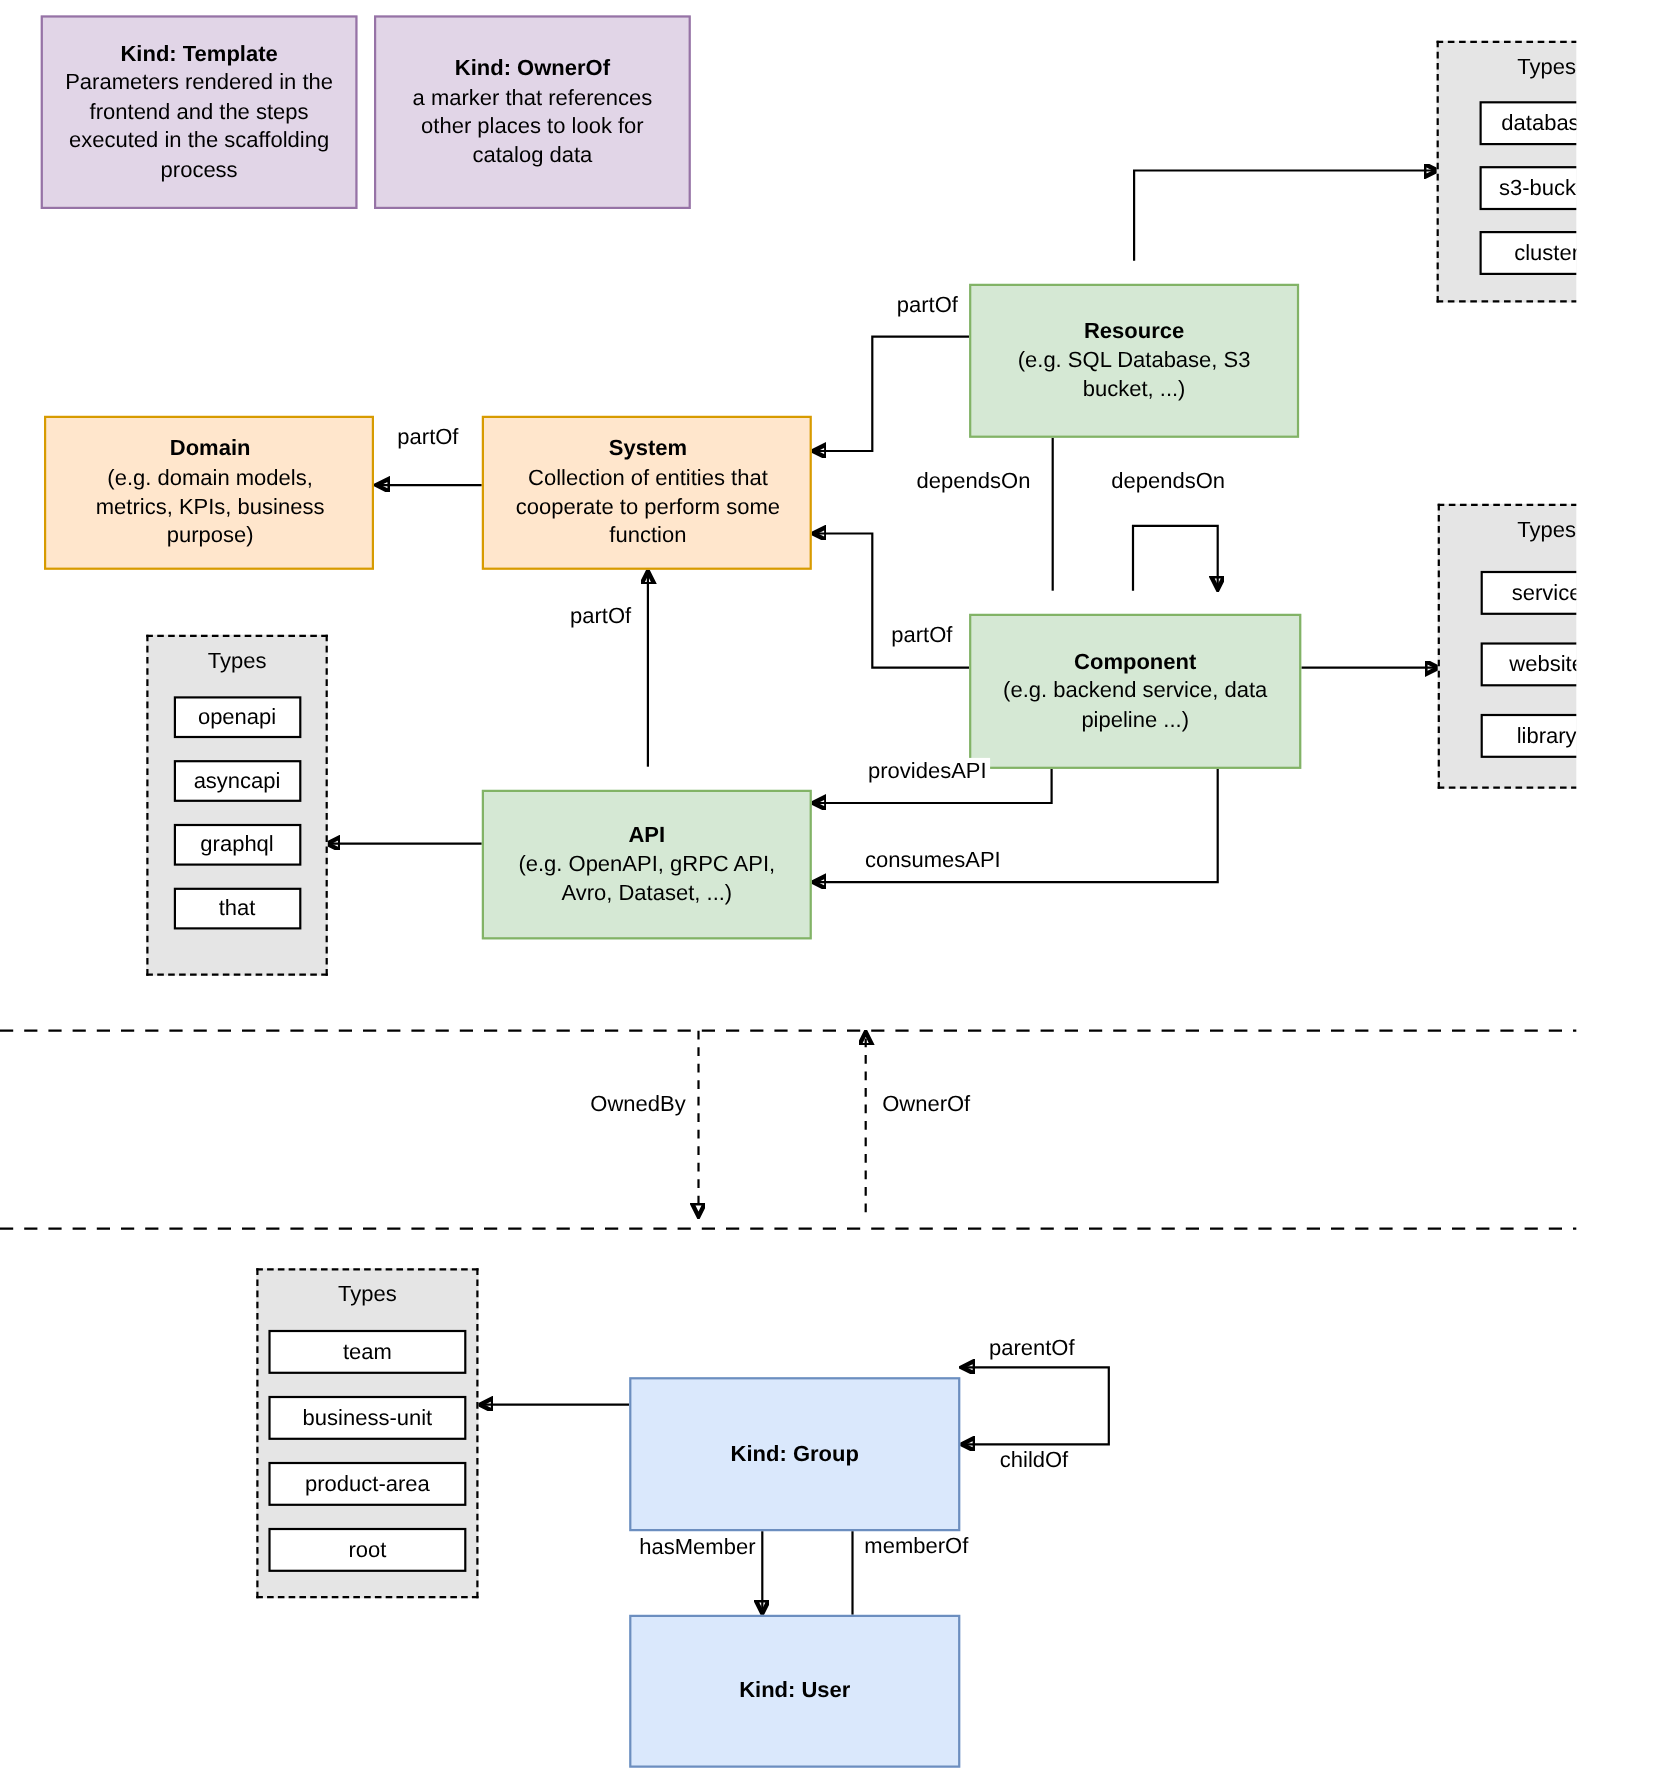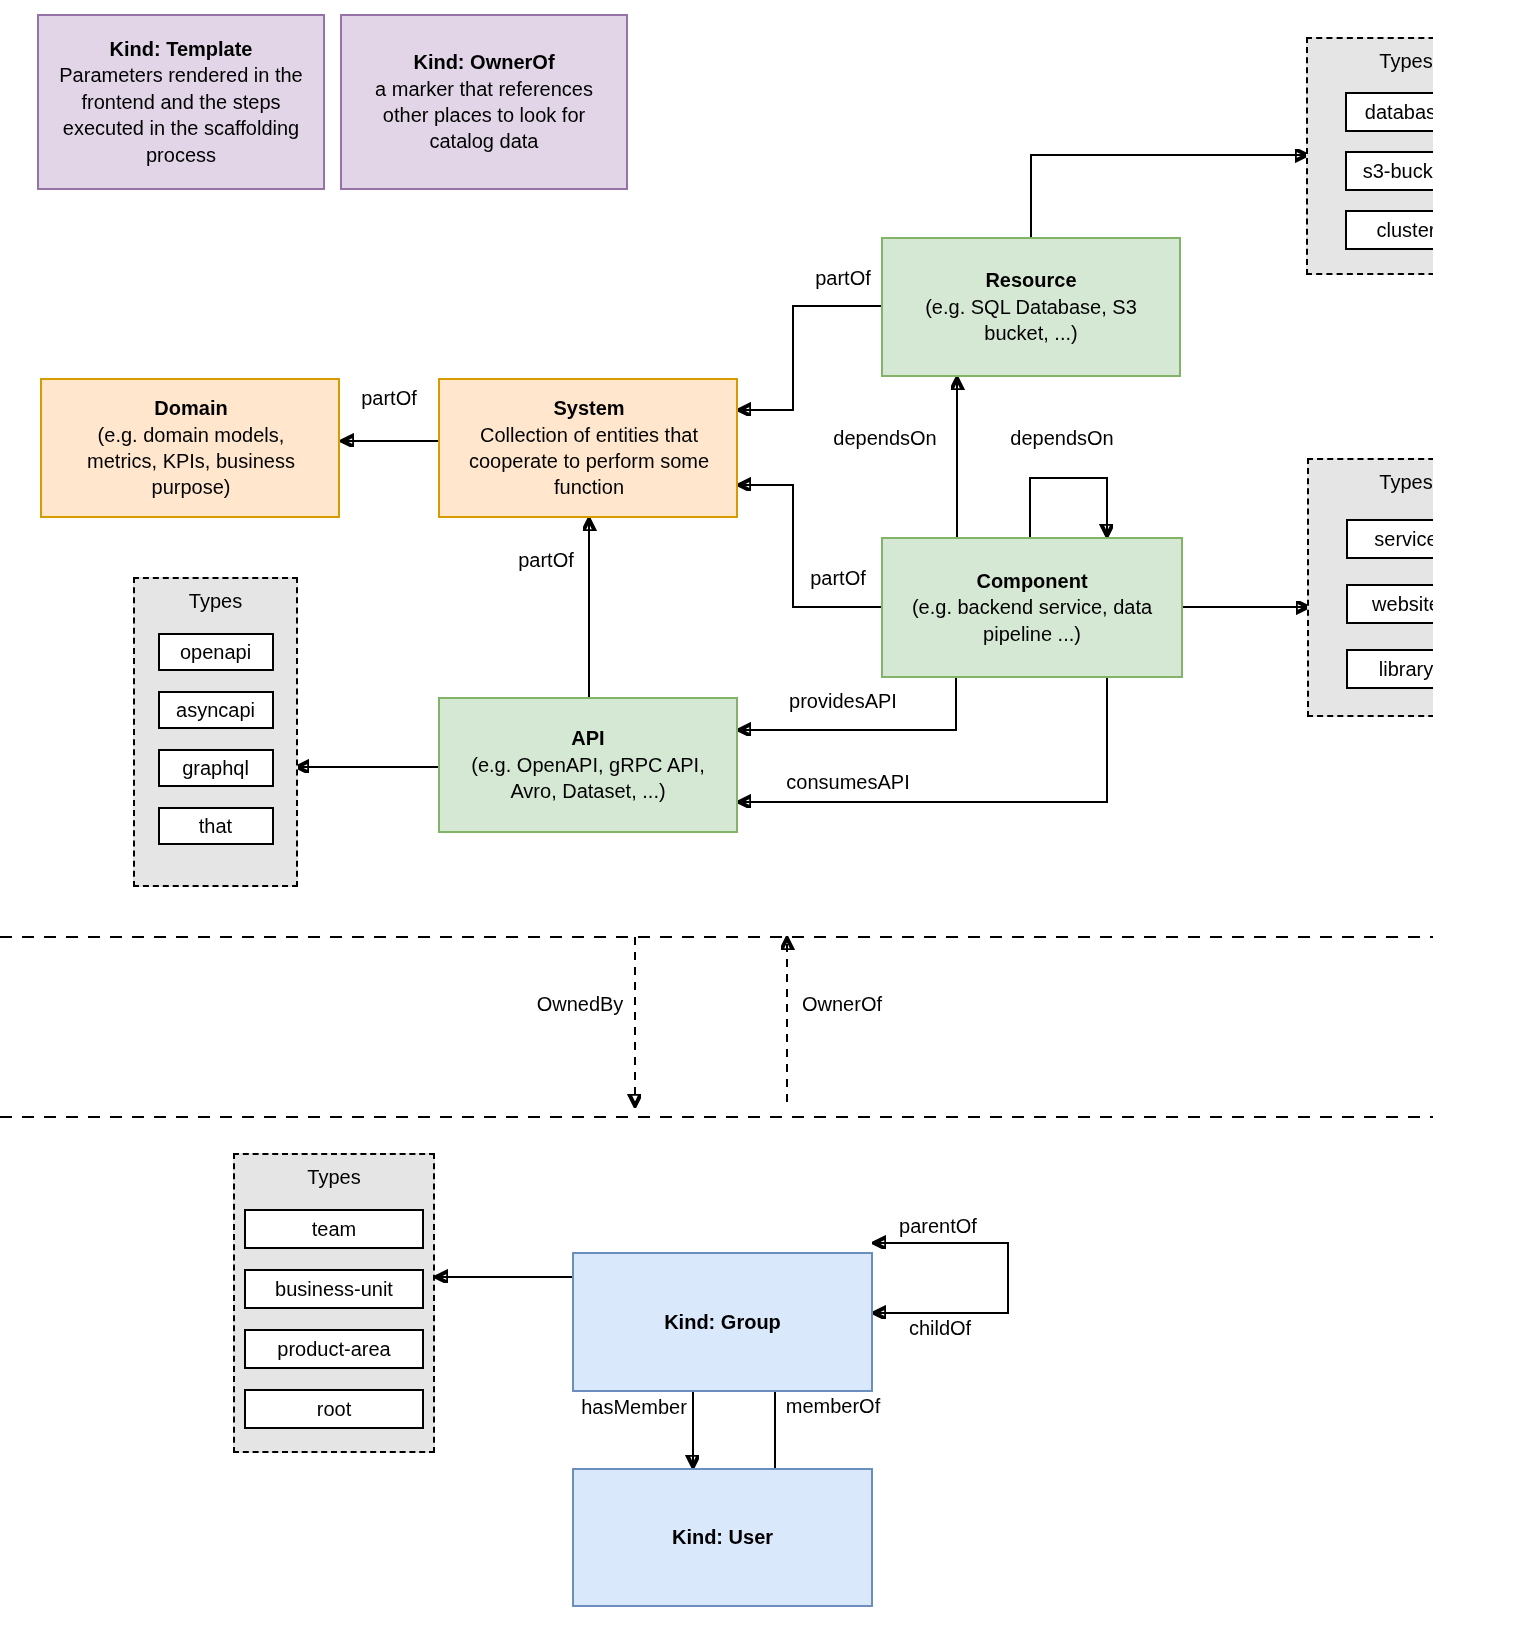--- a/index.html
+++ b/index.html
@@ -26,21 +26,21 @@
     flex-direction: column;
     align-items: center;
     justify-content: center;
     text-align: center;
     line-height: 1.32;
     padding: 2px 18px;
   }
   .box .box-title { font-weight: 700; }
   .box.purple { background: var(--purple-fill, #E1D5E7); border-color: var(--purple-stroke, #9673A6); padding: 2px 14px; }
   .box.orange { background: var(--orange-fill, #FFE6CC); border-color: var(--orange-stroke, #D79B00); padding-left: 20px; }
-  .box.green  { background: var(--green-fill,  #D5E8D4); border-color: var(--green-stroke,  #82B366); }
+  .box.green  { background: var(--green-fill,  #D5E8D4); border-color: var(--green-stroke,  #82B366); margin-top: 21px; }
   .box.blue   { background: var(--blue-fill,   #DAE8FC); border-color: var(--blue-stroke,   #6C8EBF); }
   .types-panel {
     position: absolute;
     box-sizing: border-box;
     border: 2px dashed #000;
     background: #e5e5e5;
     display: flex;
     flex-direction: column;
     align-items: center;
     padding-top: 10px;

